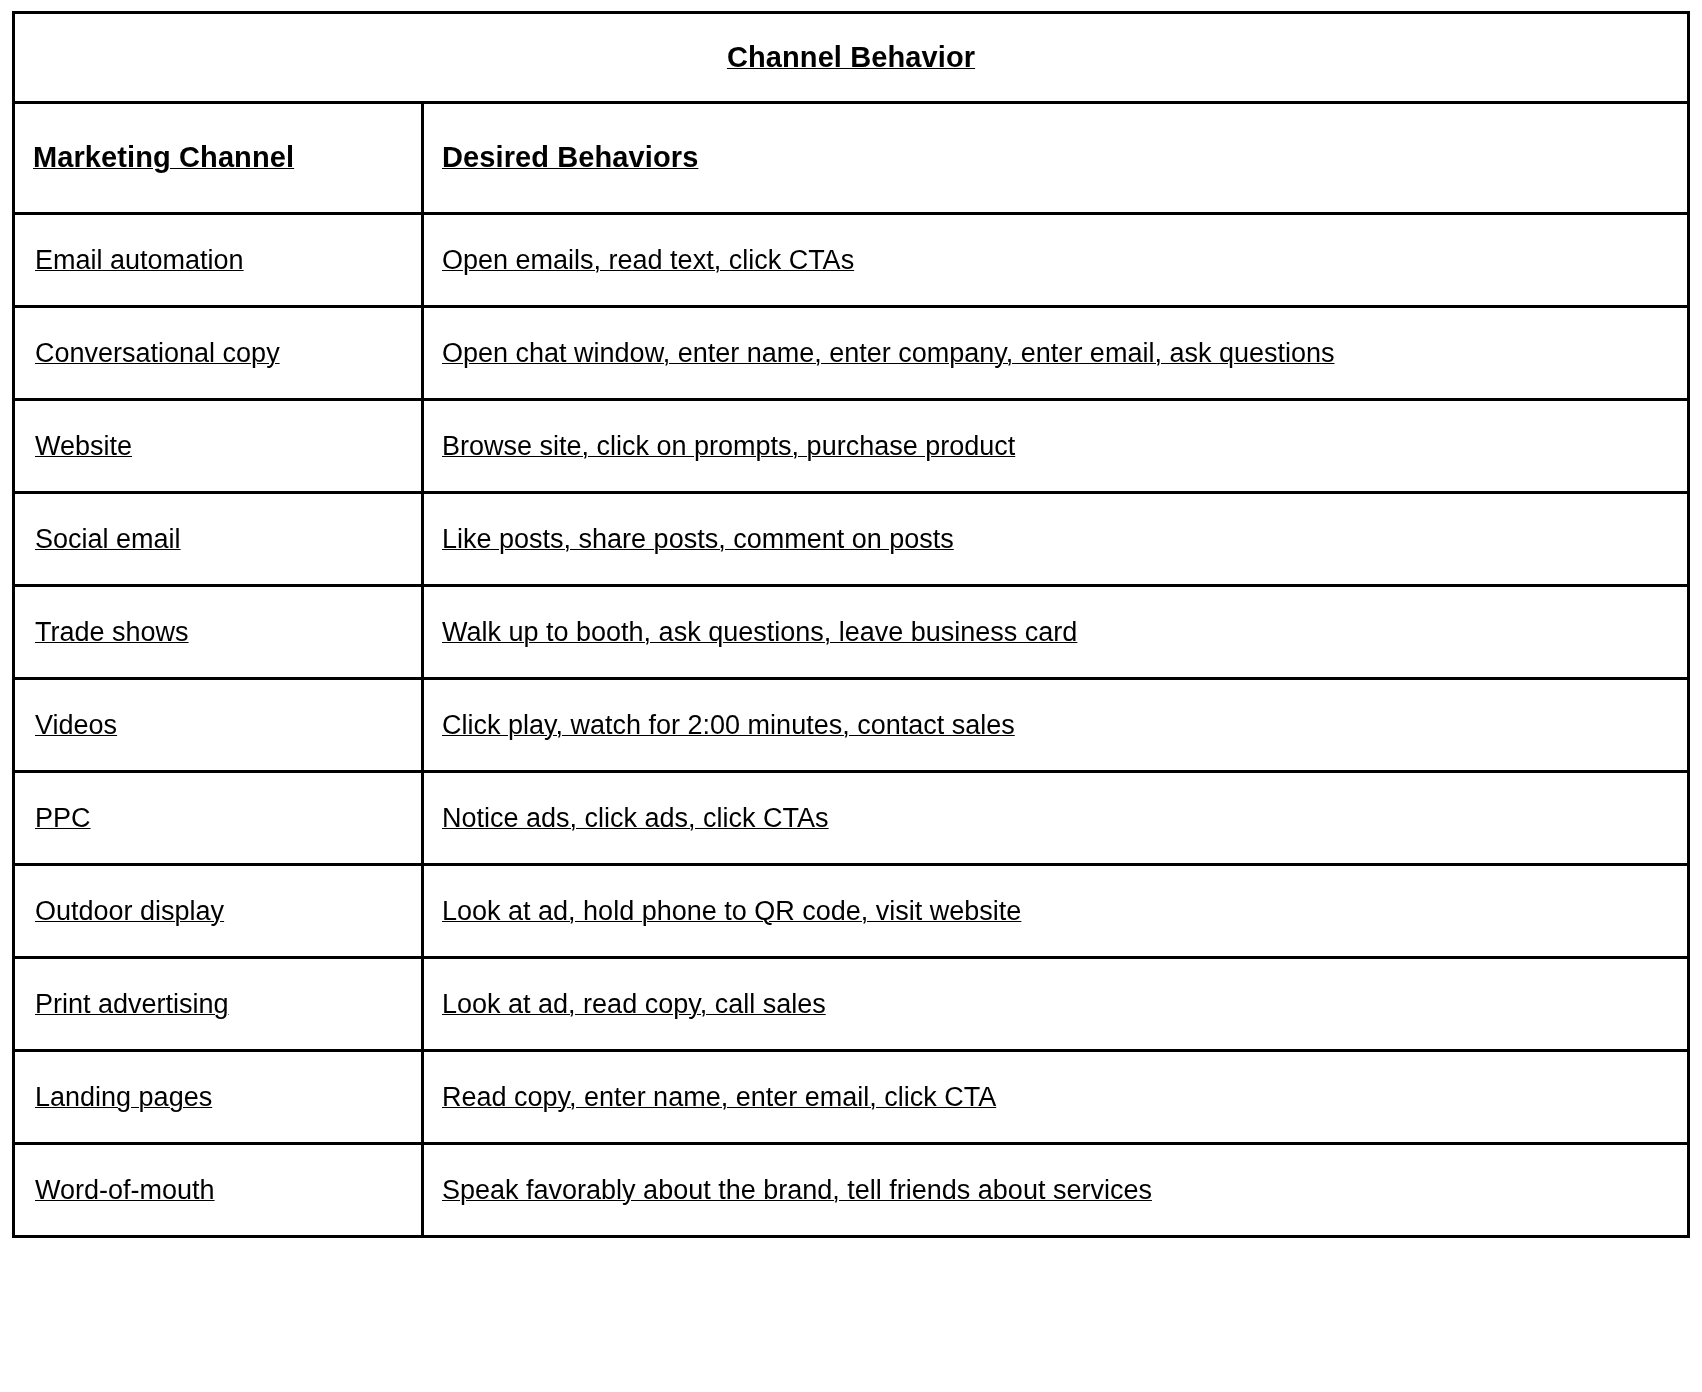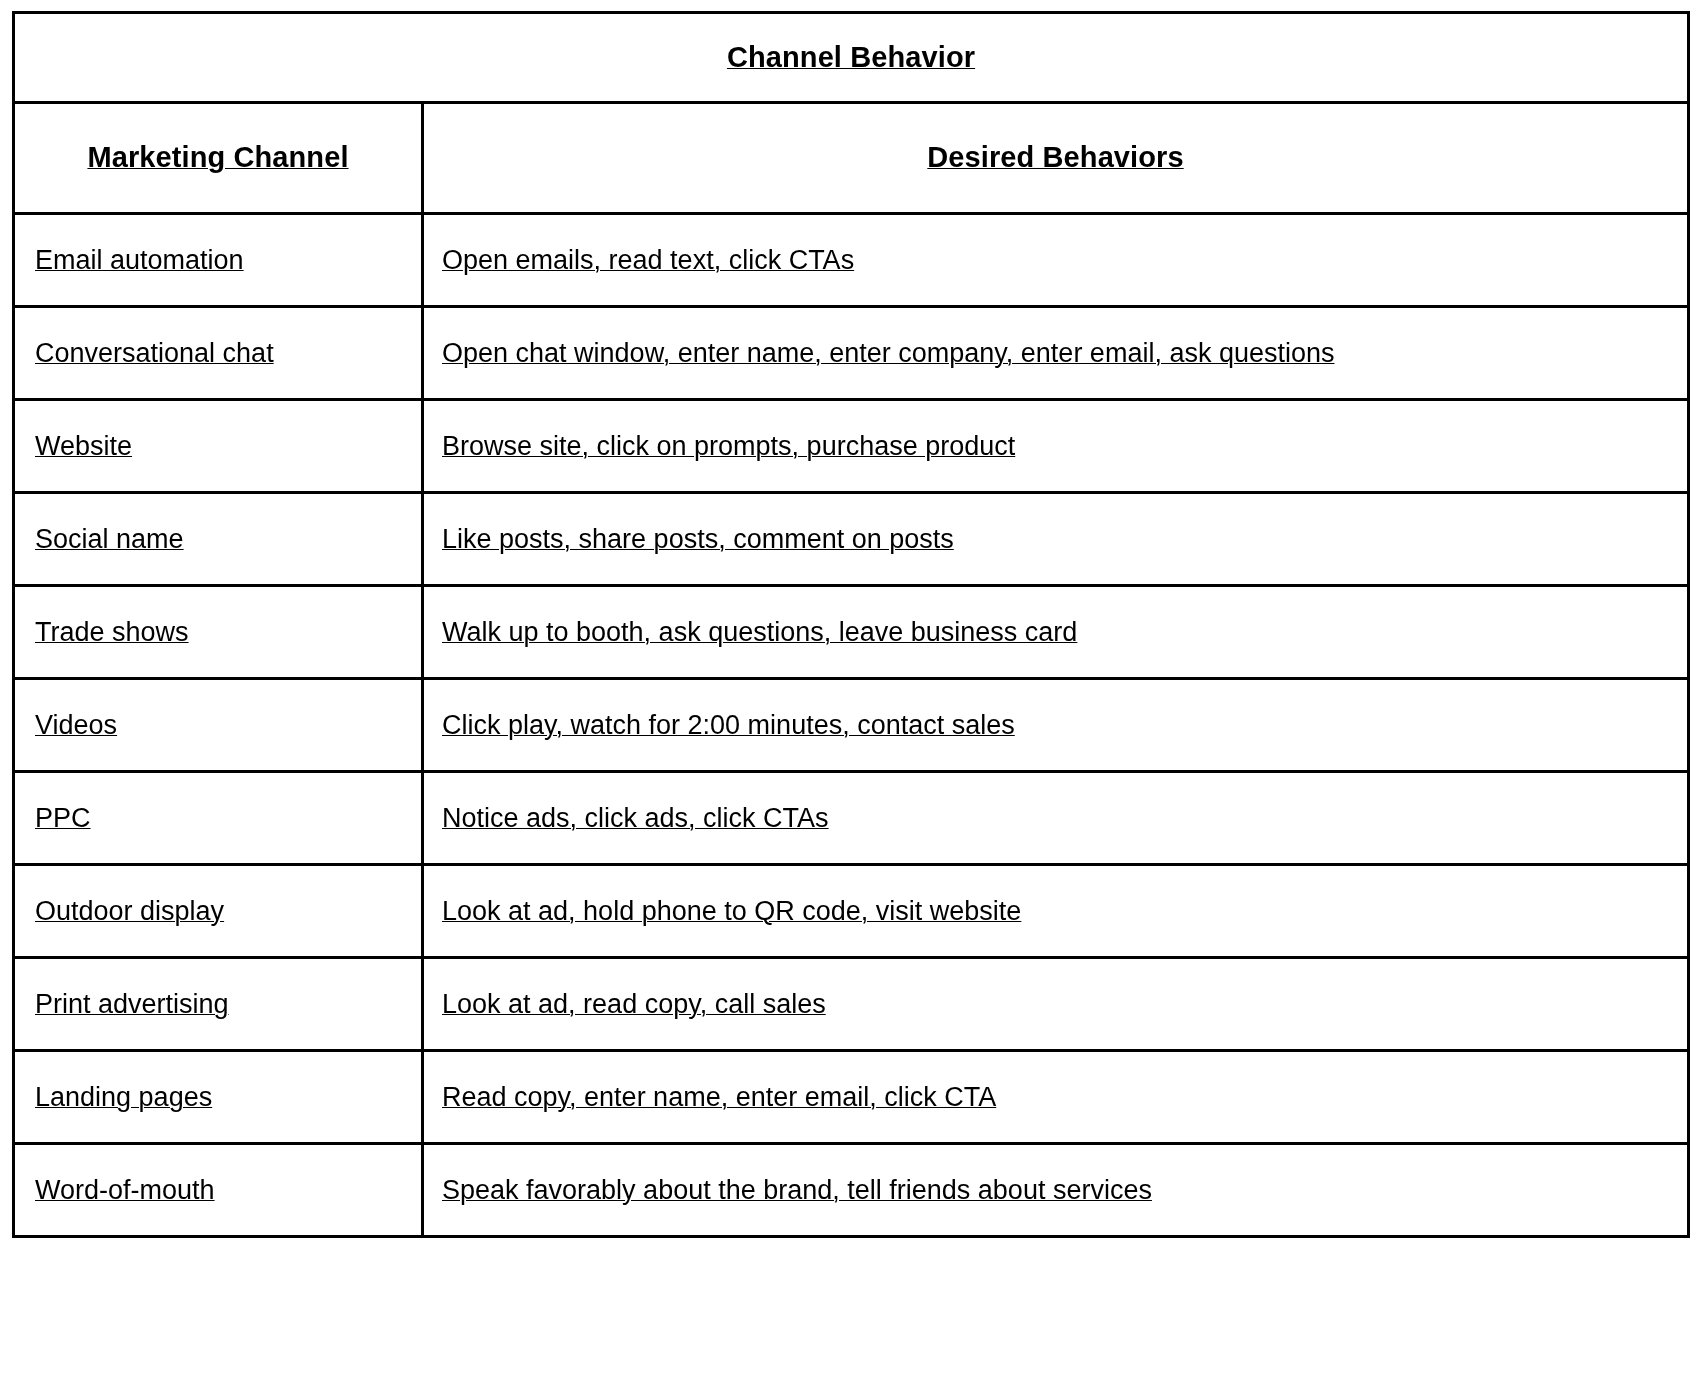--- a/index.html
+++ b/index.html
@@ -49,21 +49,20 @@
   .title-text {
     font-size: 29px;
     font-weight: bold;
     letter-spacing: 0.1px;
     line-height: 1.1;
   }
 
   
   tr.header-row td {
     height: 108px;
-    text-align: center;
     margin-top: 40px;
   }
   .header-text {
     font-size: 29px;
     font-weight: bold;
     letter-spacing: 0.1px;
     line-height: 1.1;
   }
 
   
@@ -108,37 +107,37 @@
       <tr class="data-row">
         <td class="cell-channel">
           <span class="cell-text">Email automation</span>
         </td>
         <td class="cell-behavior">
           <span class="cell-text">Open emails, read text, click CTAs</span>
         </td>
       </tr>
       <tr class="data-row">
         <td class="cell-channel">
-          <span class="cell-text">Conversational chat</span>
+          <span class="cell-text">Conversational copy</span>
         </td>
         <td class="cell-behavior">
           <span class="cell-text">Open chat window, enter name, enter company, enter email, ask questions</span>
         </td>
       </tr>
       <tr class="data-row">
         <td class="cell-channel">
           <span class="cell-text">Website</span>
         </td>
         <td class="cell-behavior">
           <span class="cell-text">Browse site, click on prompts, purchase product</span>
         </td>
       </tr>
       <tr class="data-row">
         <td class="cell-channel">
-          <span class="cell-text">Social name</span>
+          <span class="cell-text">Social email</span>
         </td>
         <td class="cell-behavior">
           <span class="cell-text">Like posts, share posts, comment on posts</span>
         </td>
       </tr>
       <tr class="data-row">
         <td class="cell-channel">
           <span class="cell-text">Trade shows</span>
         </td>
         <td class="cell-behavior">

